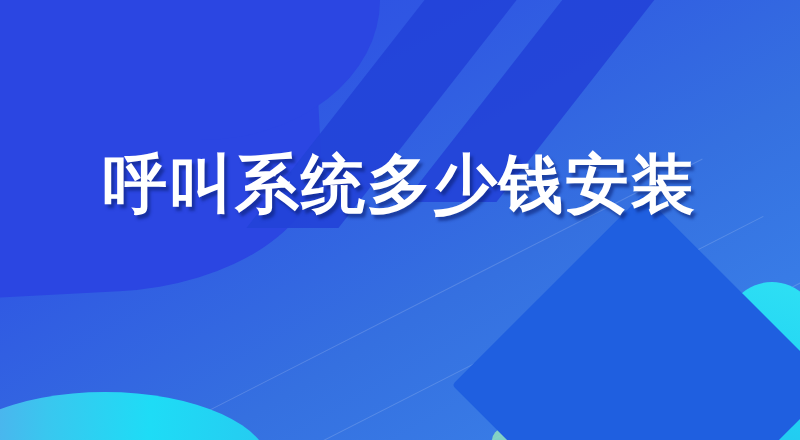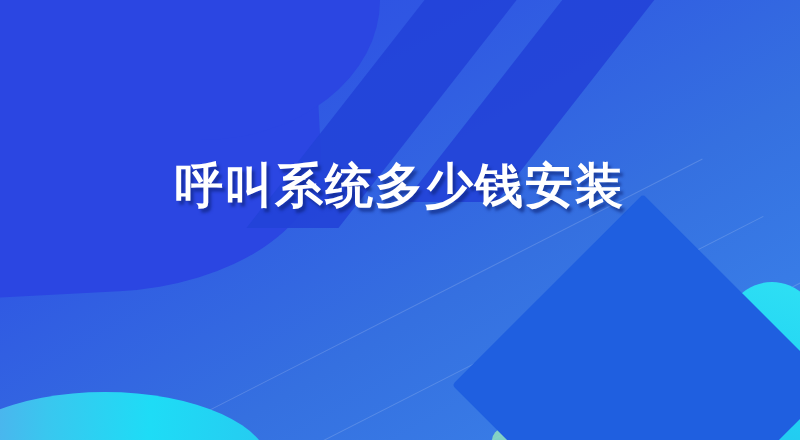--- a/index.html
+++ b/index.html
@@ -138,21 +138,21 @@
     position: absolute;
     inset: 0;
     display: flex;
     align-items: center;
     justify-content: center;
     padding-bottom: 70px;
     box-sizing: border-box;
   }
   #title {
     color: #ffffff;
-    font-size: 48px;
+    font-size: 64px;
     font-weight: bold;
     letter-spacing: 2px;
     line-height: 1.05;
     white-space: nowrap;
     text-shadow: 3px 4px 3px rgba(10, 30, 110, .55);
     font-family: "DejaVu Sans", "Liberation Sans", sans-serif;
     text-align: center;
   }
 </style>
 </head>

